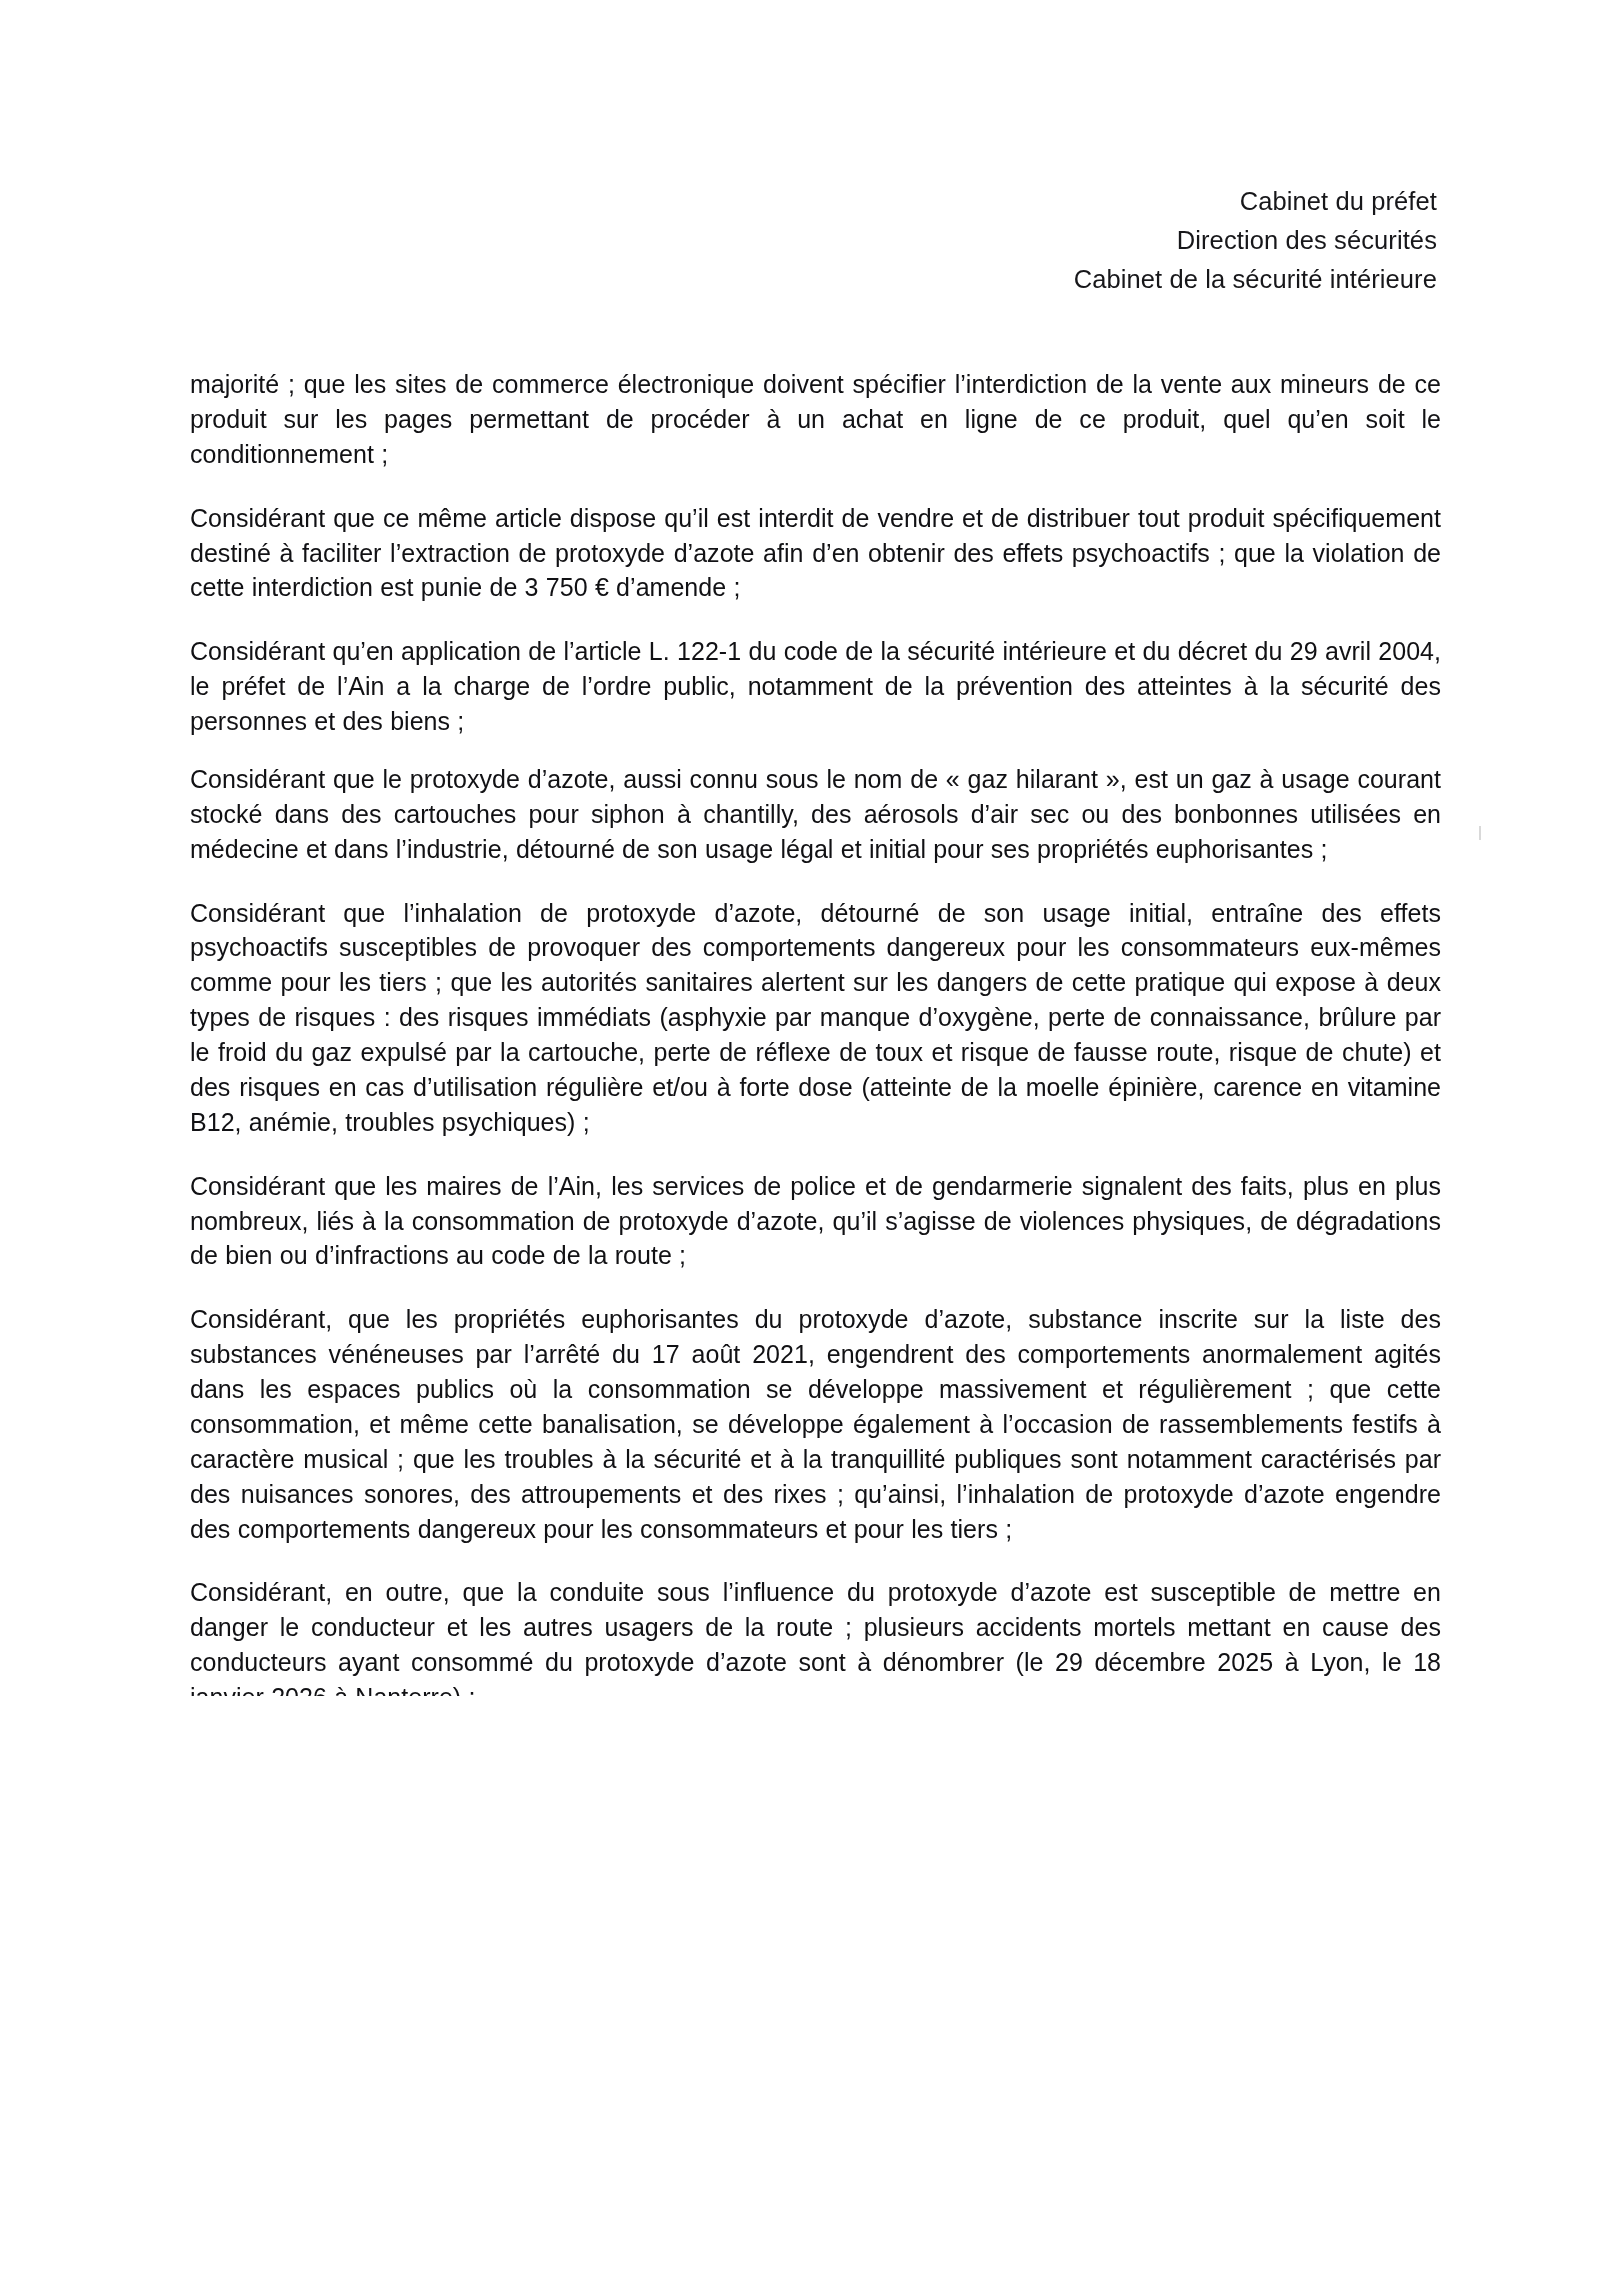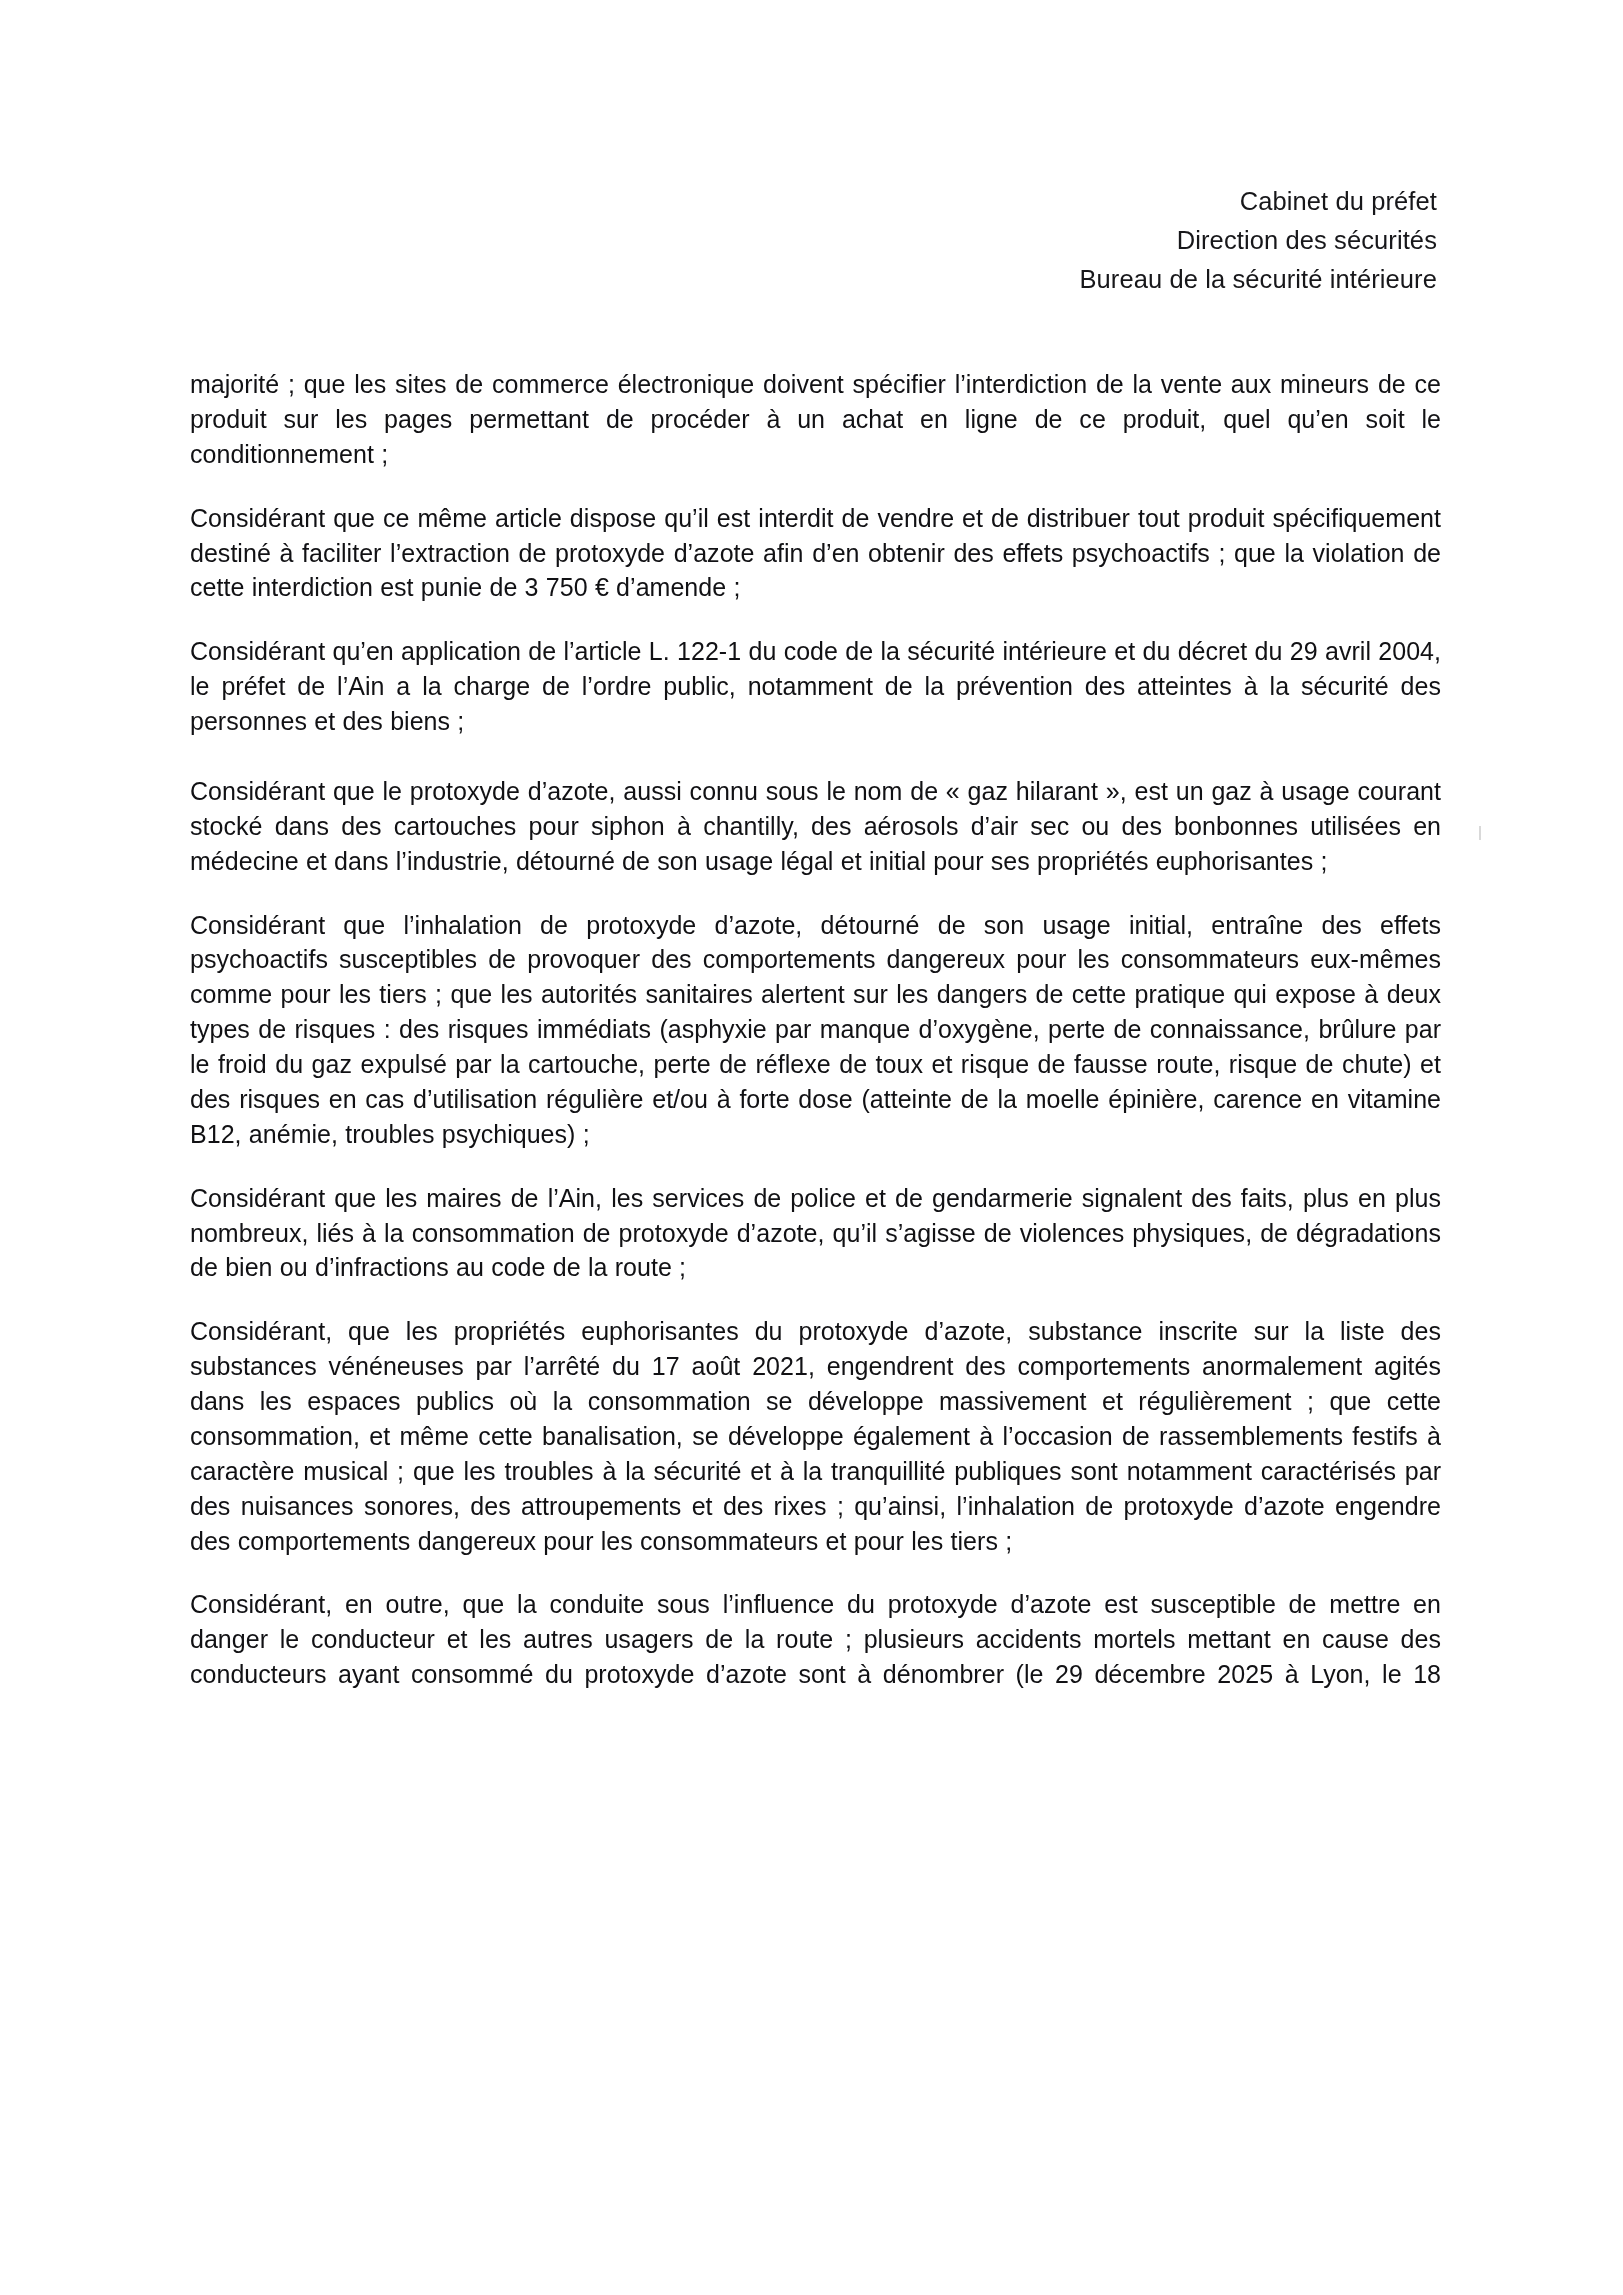--- a/index.html
+++ b/index.html
@@ -50,21 +50,21 @@
     text-align: justify;
     text-justify: inter-word;
     color: #111114;
     margin: 0 0 26px 0;
     letter-spacing: 0.03px;
     word-spacing: 0.3px;
     hyphens: none;
   }
 
   .para.gap-lg { margin-bottom: 29px; }
-  .para.gap-sm { margin-bottom: 35px; }
+  .para.gap-sm { margin-bottom: 23px; }
 
   .para .lead {
     font-weight: 400;
   }
 
   
   .page-number {
     position: absolute;
     left: 0;
     right: 0;
@@ -83,21 +83,21 @@
   }
 </style>
 </head>
 <body>
 
 <div class="page">
 
   <div class="doc-header">
     <div class="hline">Cabinet du préfet</div>
     <div class="hline">Direction des sécurités</div>
-    <div class="hline">Bureau de la sécurité intérieure</div>
+    <div class="hline">Cabinet de la sécurité intérieure</div>
   </div>
 
   <div class="body-col">
 
     <p class="para gap-lg"><span class="lead"></span><span>majorité ; que les sites de commerce électronique doivent spécifier l’interdiction de la vente aux mineurs de ce produit sur les pages permettant de procéder à un achat en ligne de ce produit, quel qu’en soit le conditionnement ;</span></p>
 
     <p class="para gap-lg"><span class="lead">Considérant</span><span> que ce même article dispose qu’il est interdit de vendre et de distribuer tout produit spécifiquement destiné à faciliter l’extraction de protoxyde d’azote afin d’en obtenir des effets psychoactifs ; que la violation de cette interdiction est punie de 3 750 € d’amende ;</span></p>
 
     <p class="para gap-sm"><span class="lead">Considérant</span><span> qu’en application de l’article L. 122-1 du code de la sécurité intérieure et du décret du 29 avril 2004, le préfet de l’Ain a la charge de l’ordre public, notamment de la prévention des atteintes à la sécurité des personnes et des biens ;</span></p>
 

